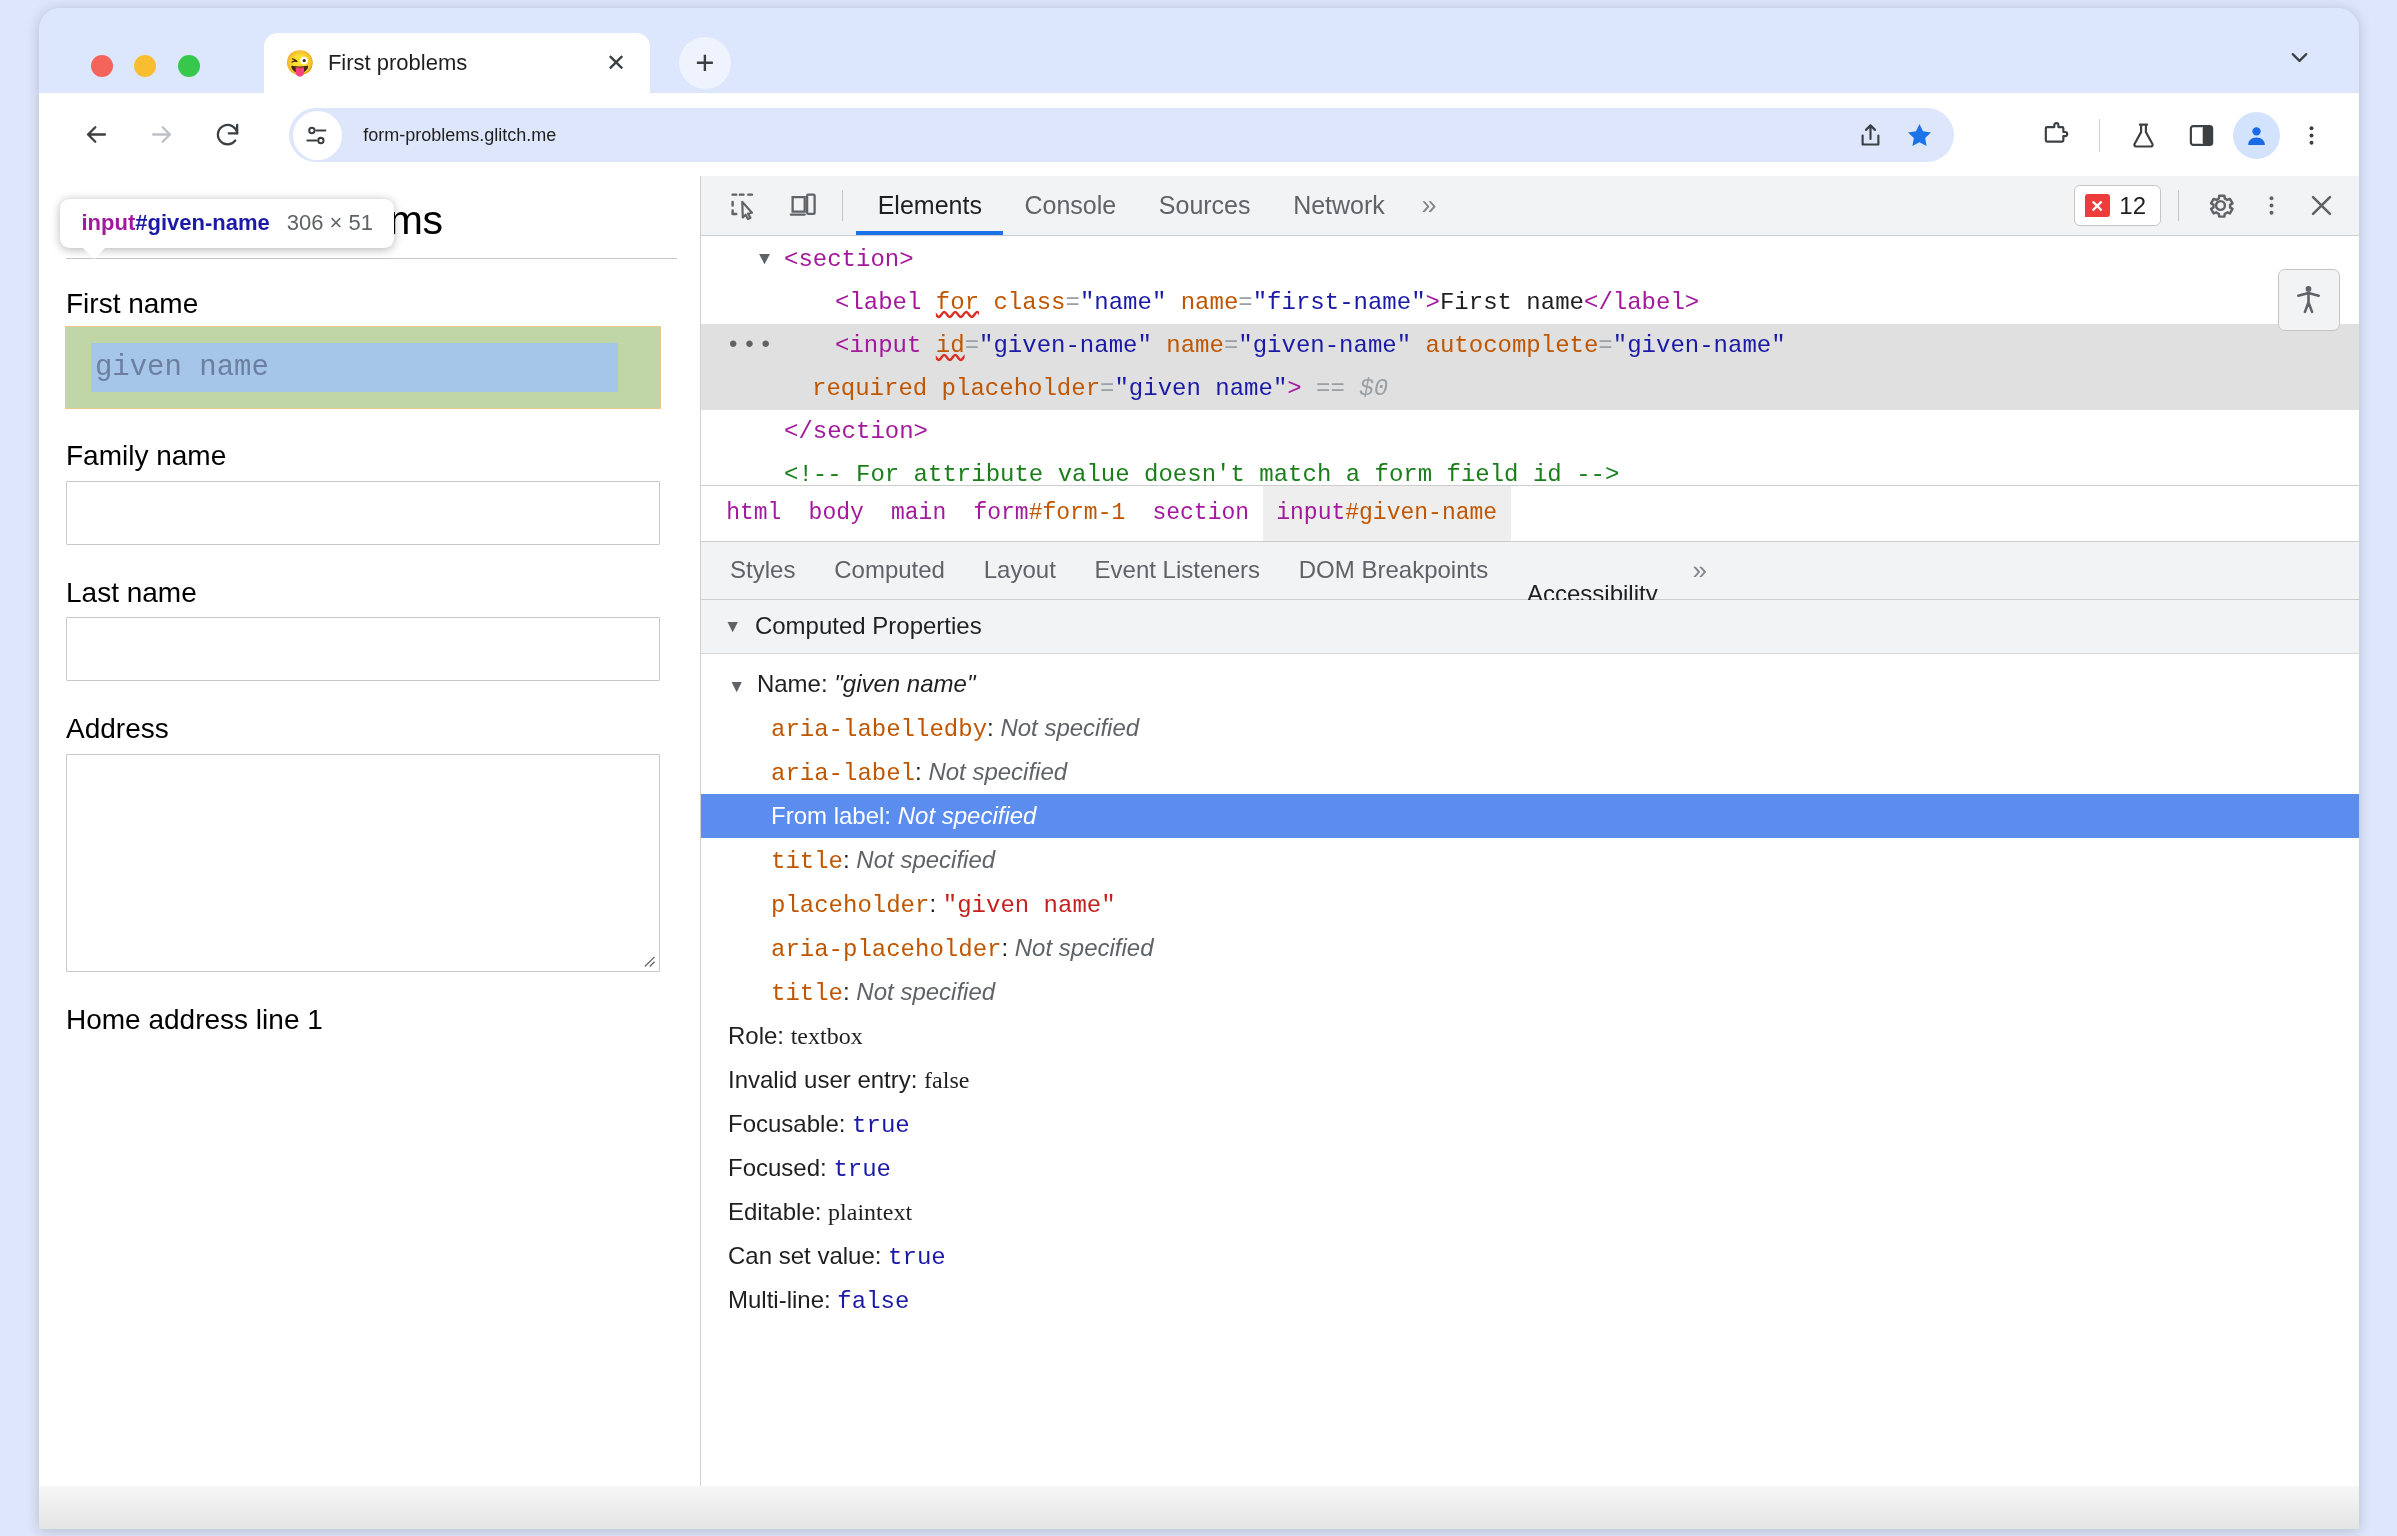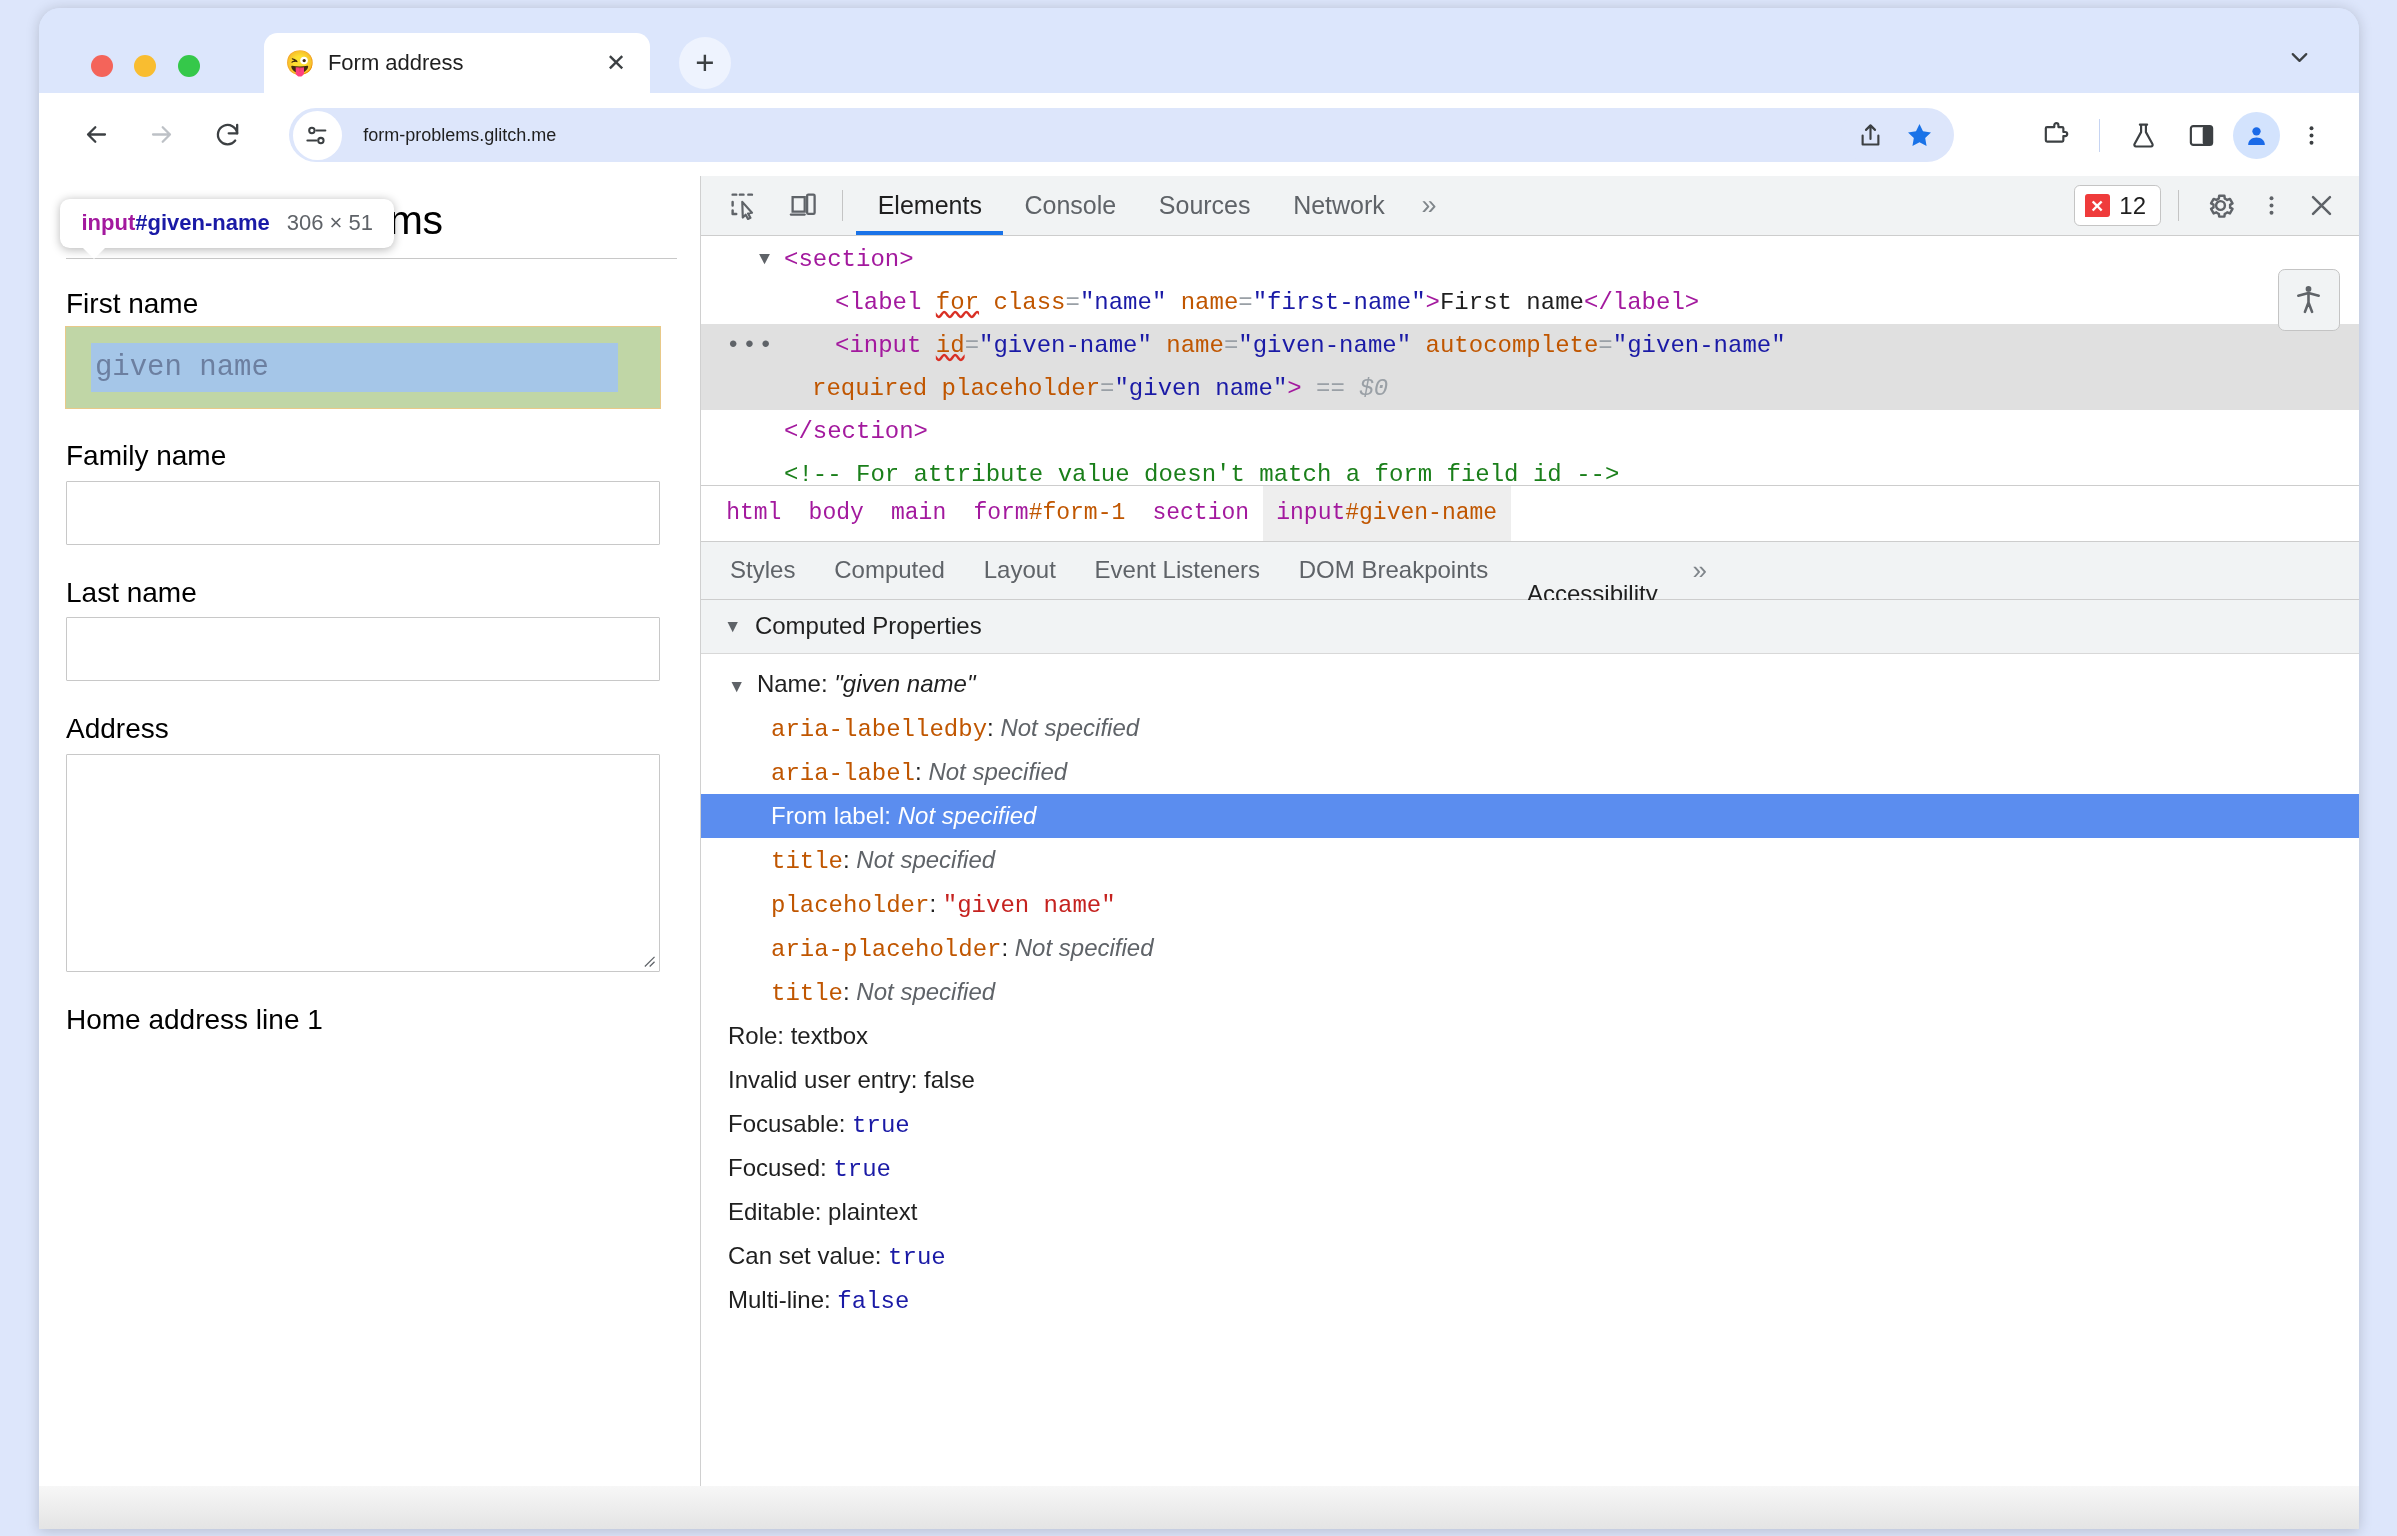--- a/index.html
+++ b/index.html
@@ -372,21 +372,21 @@
   }
   .a11y-row.indent { padding-left: 70px; }
   .a11y-row.selected { background: #5b8def; color: #fff; }
   .a11y-row .row-tri { font-size: 17.5px; color: #5f6368; margin-right: 11.6px; }
   .src-name { font-family: "Liberation Mono", monospace; color: #c05600; }
   .not-spec { font-style: italic; color: #5f6368; }
   .a11y-row.selected .not-spec { color: #fff; }
   .val-quoted { font-style: italic; color: #1f1f1f; }
   .val-string { font-family: "Liberation Mono", monospace; color: #c5221f; }
   .val-bool { font-family: "Liberation Mono", monospace; color: #1a1aa6; }
-  .val-plain { font-family: Liberation Sans, sans-serif; color: #1f1f1f; }
+  .val-plain { font-family: Liberation Serif, serif; color: #1f1f1f; }
 
   
   #bottom-fade {
     position: absolute; left: 0; bottom: 0;
     width: 100%; height: 43px;
     background: linear-gradient(to bottom, #f7f7f7, #e4e4e4);
   }
   svg { display: block; }
 </style>
 </head>
@@ -396,21 +396,21 @@
 
   <div id="tab-strip">
     <div class="traffic-lights">
       <div class="tl red"></div>
       <div class="tl yellow"></div>
       <div class="tl green"></div>
     </div>
 
     <div id="tab-active">
       <div id="tab-favicon">😜</div>
-      <div id="tab-title">Form address</div>
+      <div id="tab-title">First problems</div>
       <div id="tab-close">✕</div>
     </div>
 
     <div id="new-tab-btn">+</div>
 
     <div id="tabstrip-chevron">
       <svg width="27" height="27" viewBox="0 0 24 24">
           <path d="M6 9l6 6 6-6" fill="none" stroke="#3c4043" stroke-width="2" stroke-linecap="round" stroke-linejoin="round"></path>
         </svg>
     </div>

